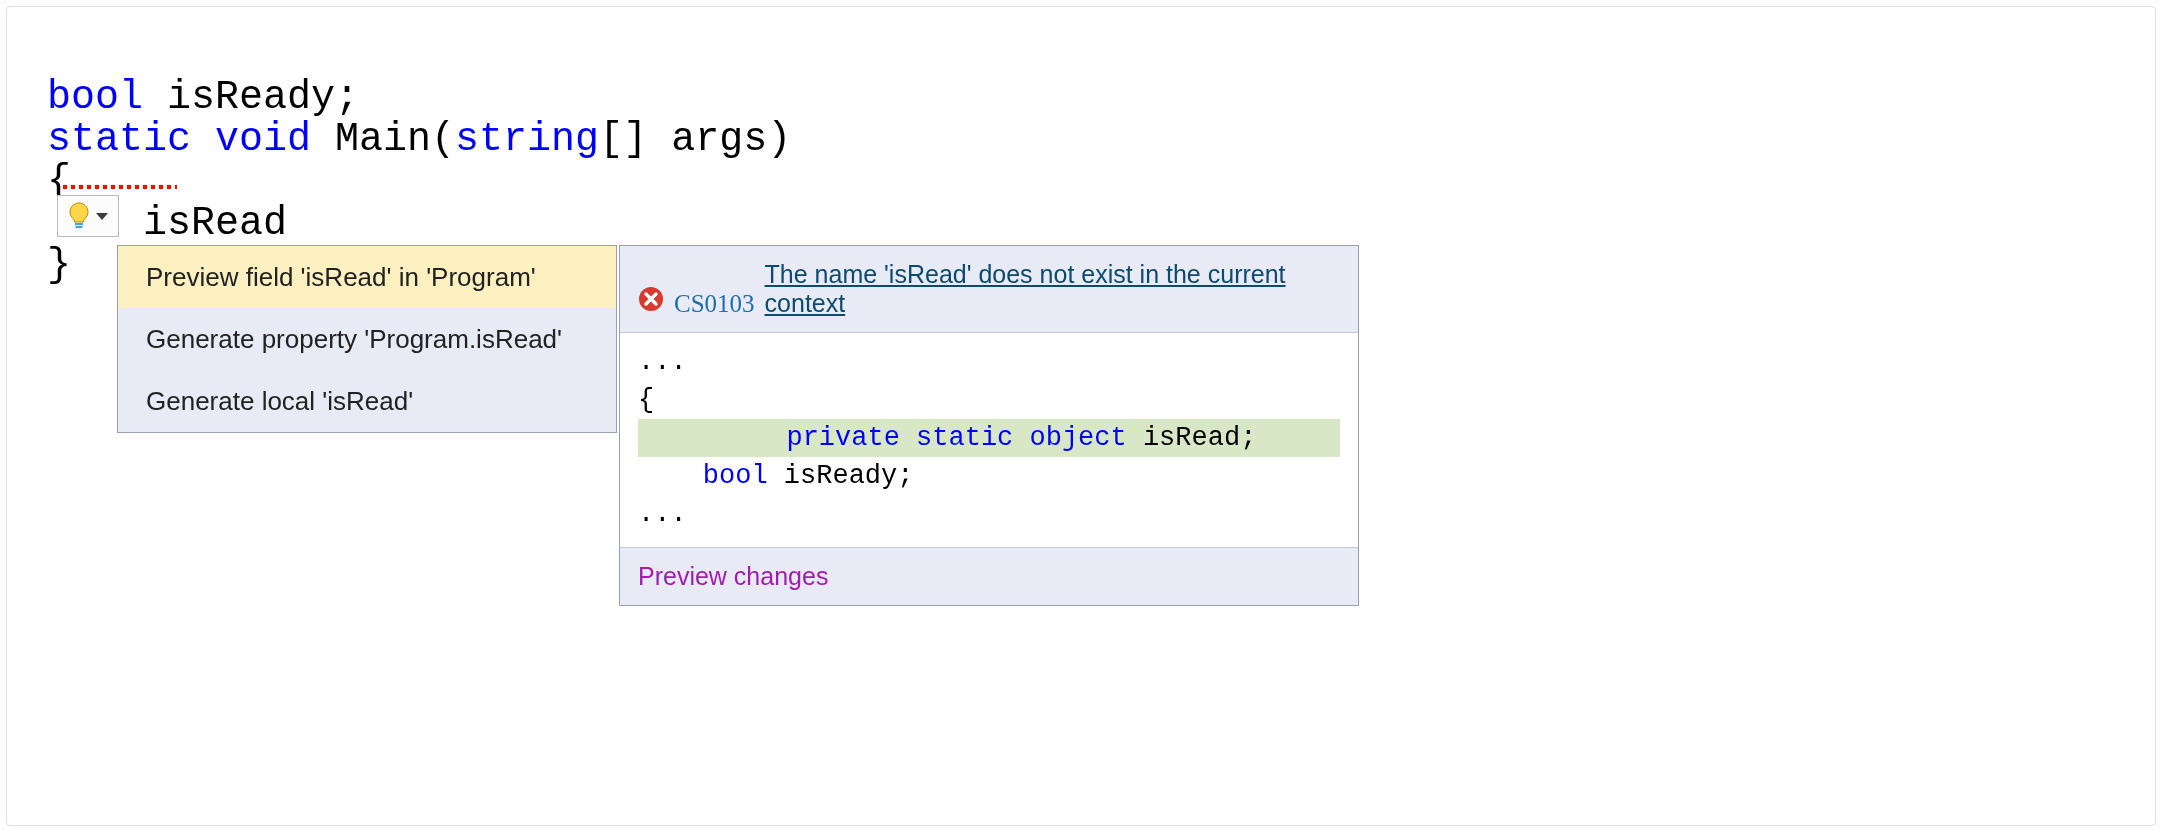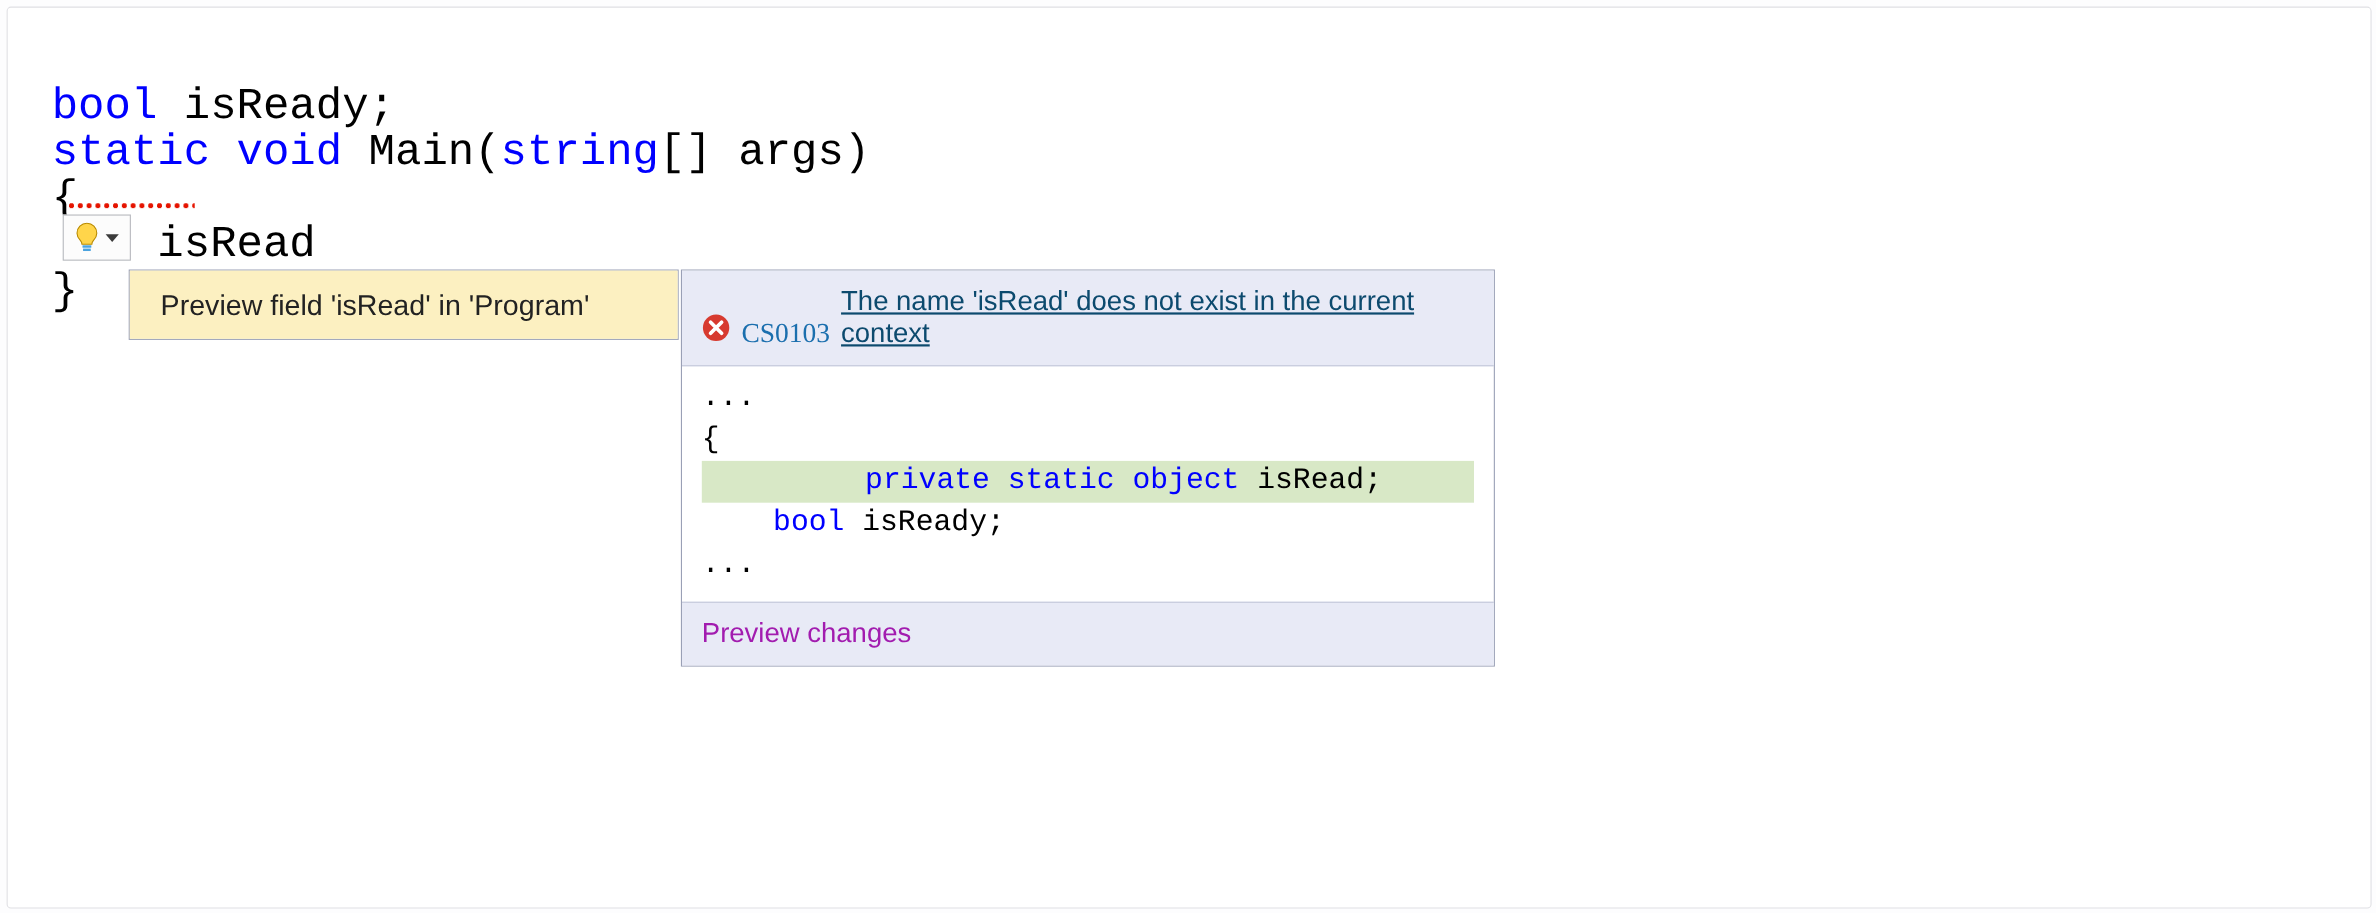--- a/index.html
+++ b/index.html
@@ -88,20 +88,26 @@
         <rect x="7.5" y="24" width="7" height="2.2" fill="#4aa3df"></rect>
       </svg>
     </span>
     <span class="caret"></span>
   </div>
 
   <div class="menu">
     <div class="item sel">
       <span>Preview field 'isRead' in 'Program'</span>
     </div>
+    <div class="item">
+      <span>Generate property 'Program.isRead'</span>
+    </div>
+    <div class="item">
+      <span>Generate local 'isRead'</span>
+    </div>
   </div>
 
   <div class="panel">
     <div class="head">
       <span class="err-icon">
         <svg width="26" height="26" viewBox="0 0 26 26">
           <circle cx="13" cy="13" r="12" fill="#d73a2f"></circle>
           <path d="M8 8 L18 18 M18 8 L8 18" stroke="#fff" stroke-width="3.4" stroke-linecap="round"></path>
         </svg>
       </span>

